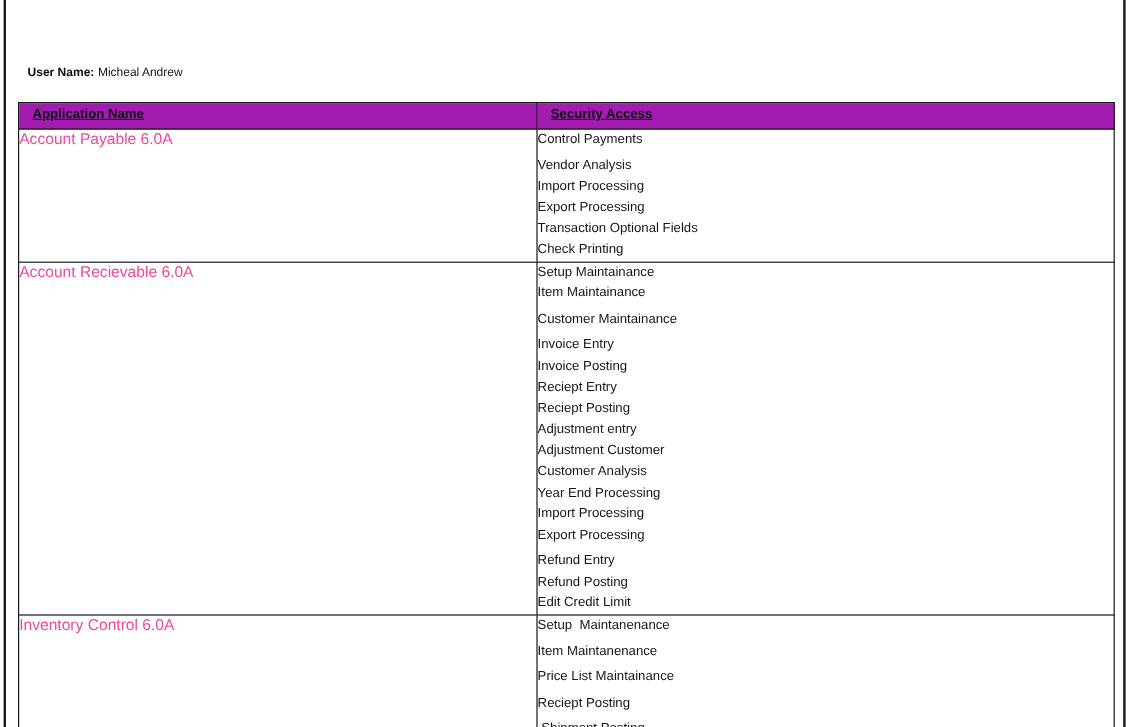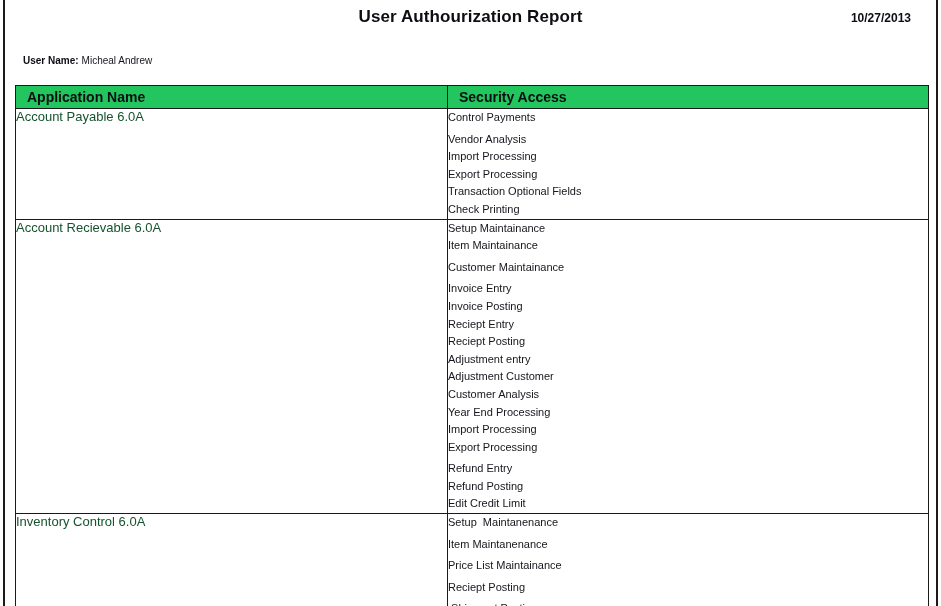--- a/index.html
+++ b/index.html
@@ -97,31 +97,32 @@
 
   .report-table th,
   .report-table td {
     border: 1.6px solid #1a1a1a;
     vertical-align: top;
     padding: 0;
   }
 
   .report-table thead th {
     height: 22px;
-    font-size: 14px;
+    font-size: 11px;
     font-weight: bold;
     text-align: left;
     color: #0d0d14;
     padding: 3px 0 3px 11px;
-    background: #22c55e;
+    background: #a21caf;
+    text-decoration: underline;
   }
 
   .cell-app {
     font-size: 13px;
-    color: #14532d;
+    color: #ec4899;
     padding: 6px 0 6px 11px;
     white-space: nowrap;
   }
 
   .cell-sec {
     font-size: 11px;
     color: #15151c;
     padding: 6px 0 5px 10px;
   }
 
@@ -140,24 +141,20 @@
     margin-bottom: 4px;
   }
 </style>
 </head>
 <body>
 
 <div class="page-frame"></div>
 
 <div class="page-inner">
 
-  <div class="report-header">
-    <div class="report-title">User Authourization Report</div>
-    <div class="report-date">10/27/2013</div>
-  </div>
 
   <div class="user-line">
     <span class="lbl">User Name:</span><span class="val">Micheal Andrew</span>
   </div>
 
   <table class="report-table">
     <colgroup>
       <col class="c-app">
       <col class="c-sec">
     </colgroup>

